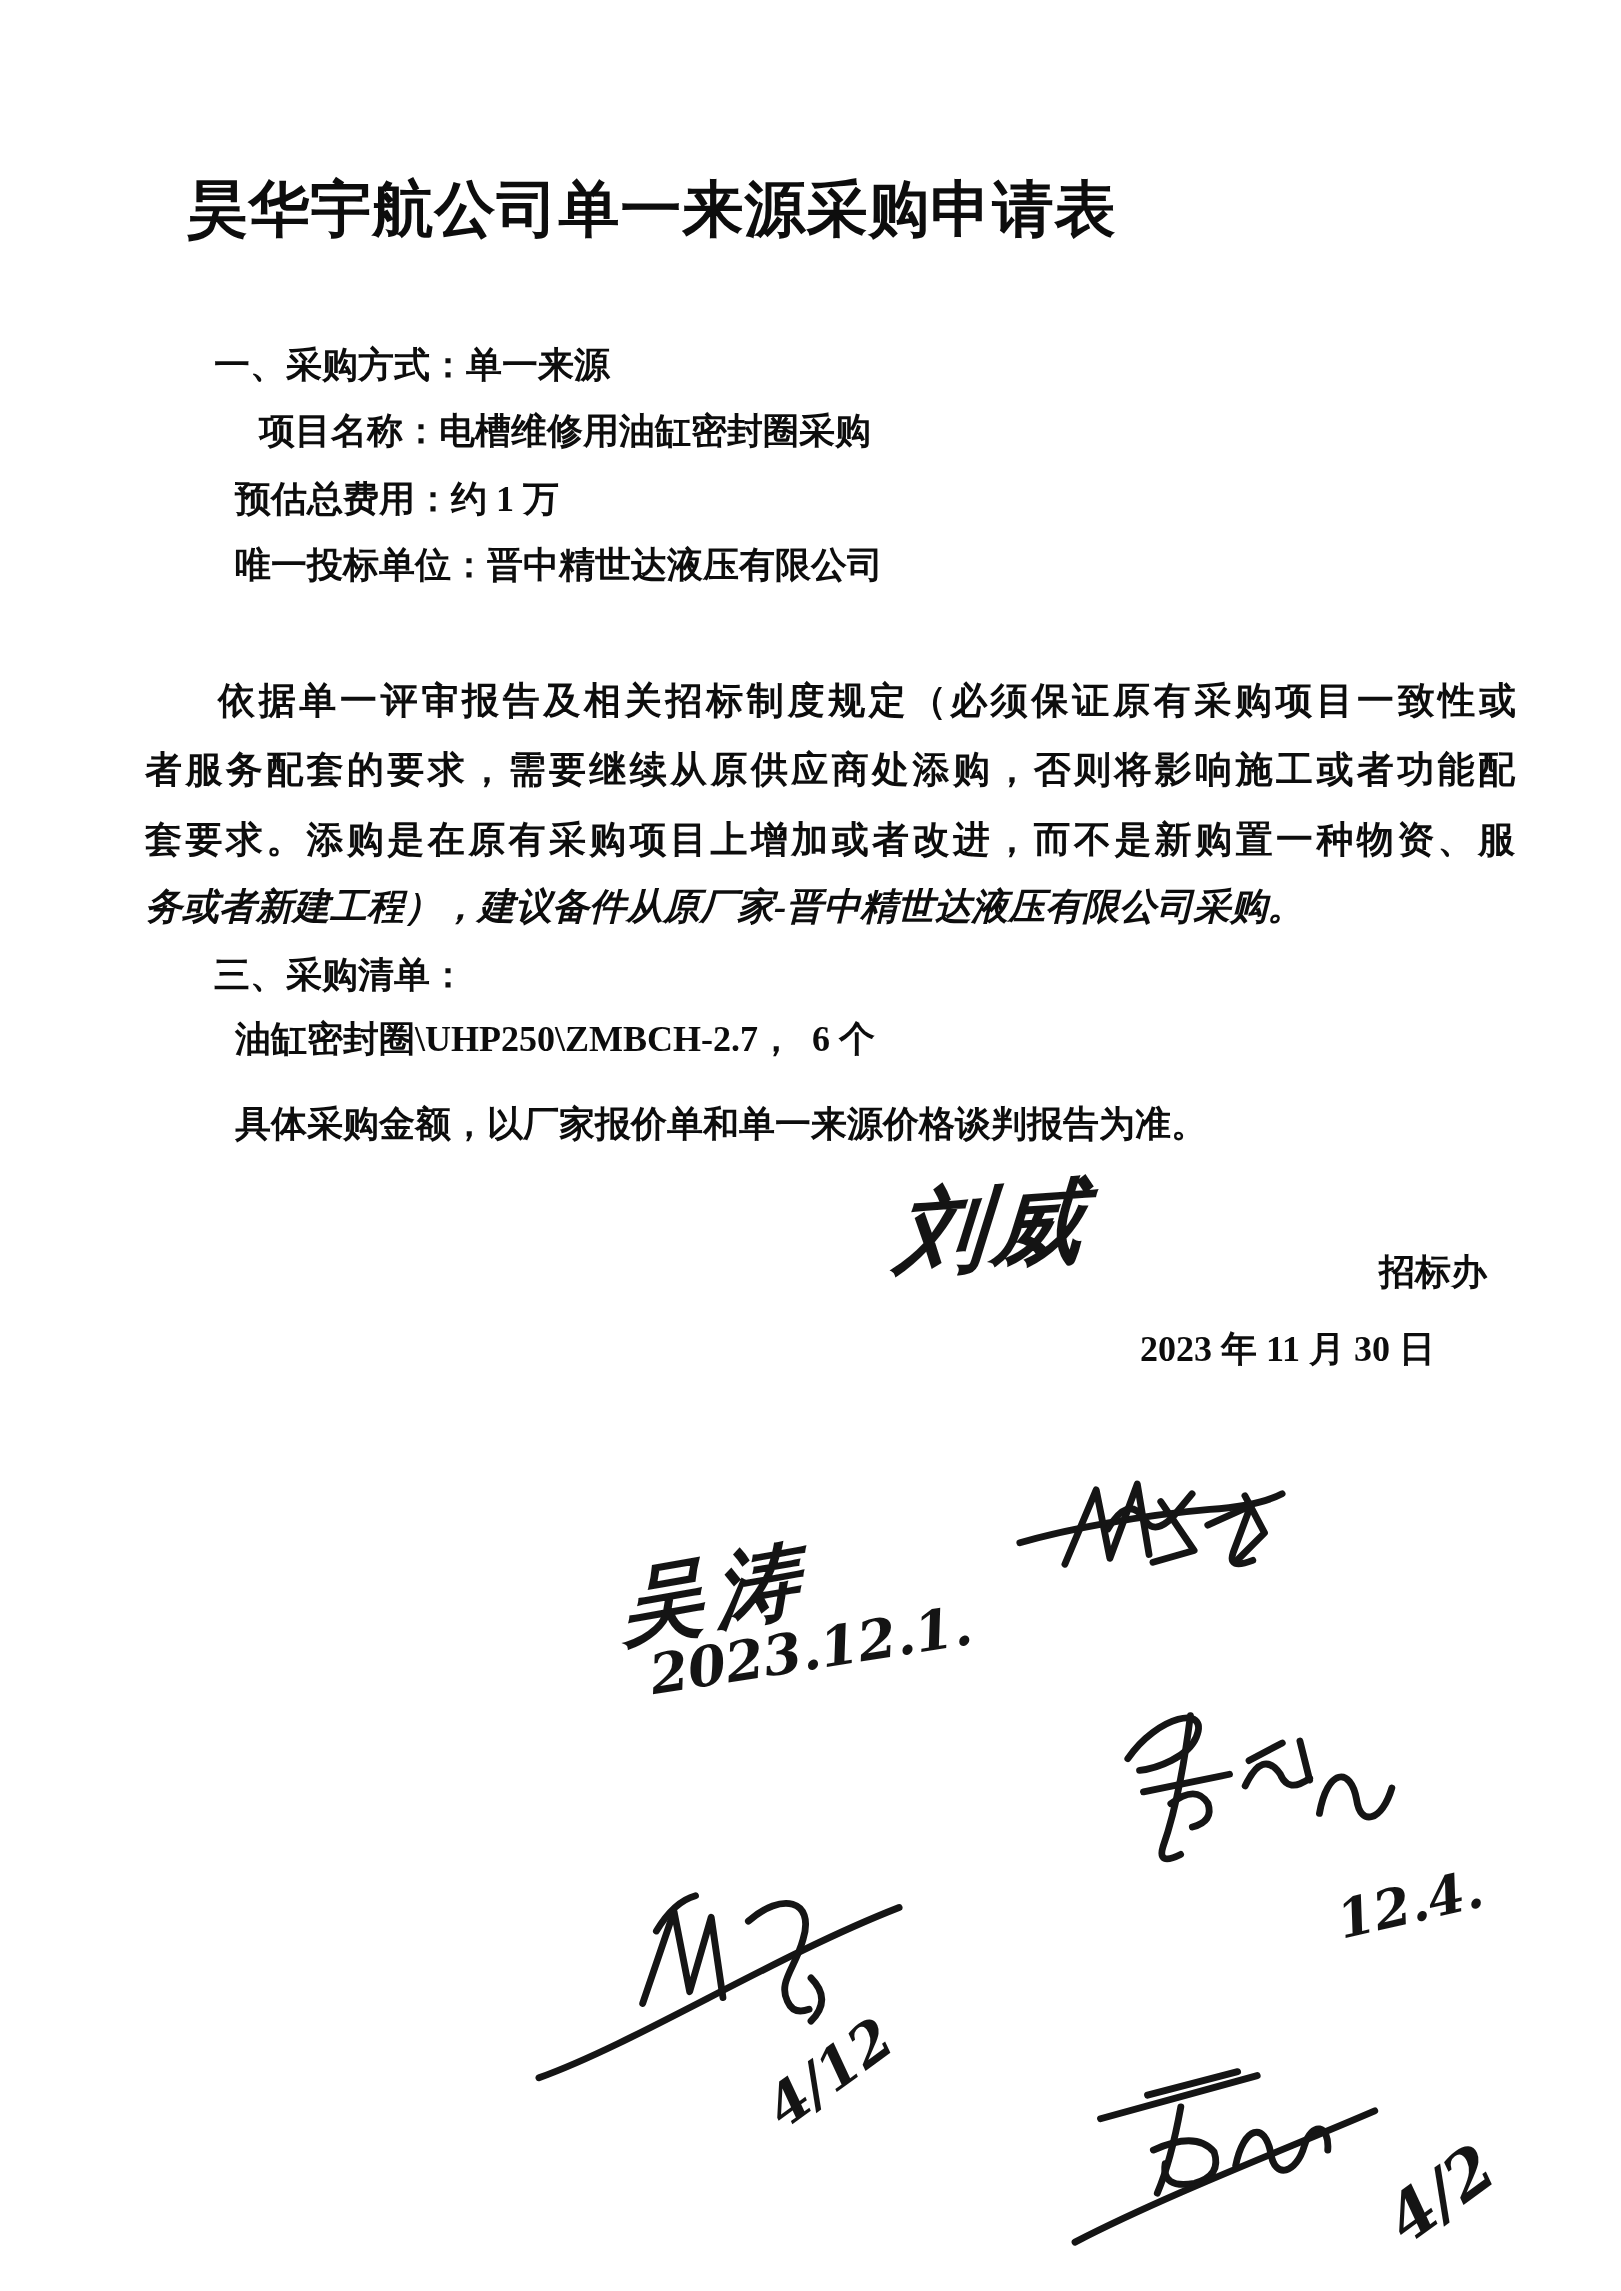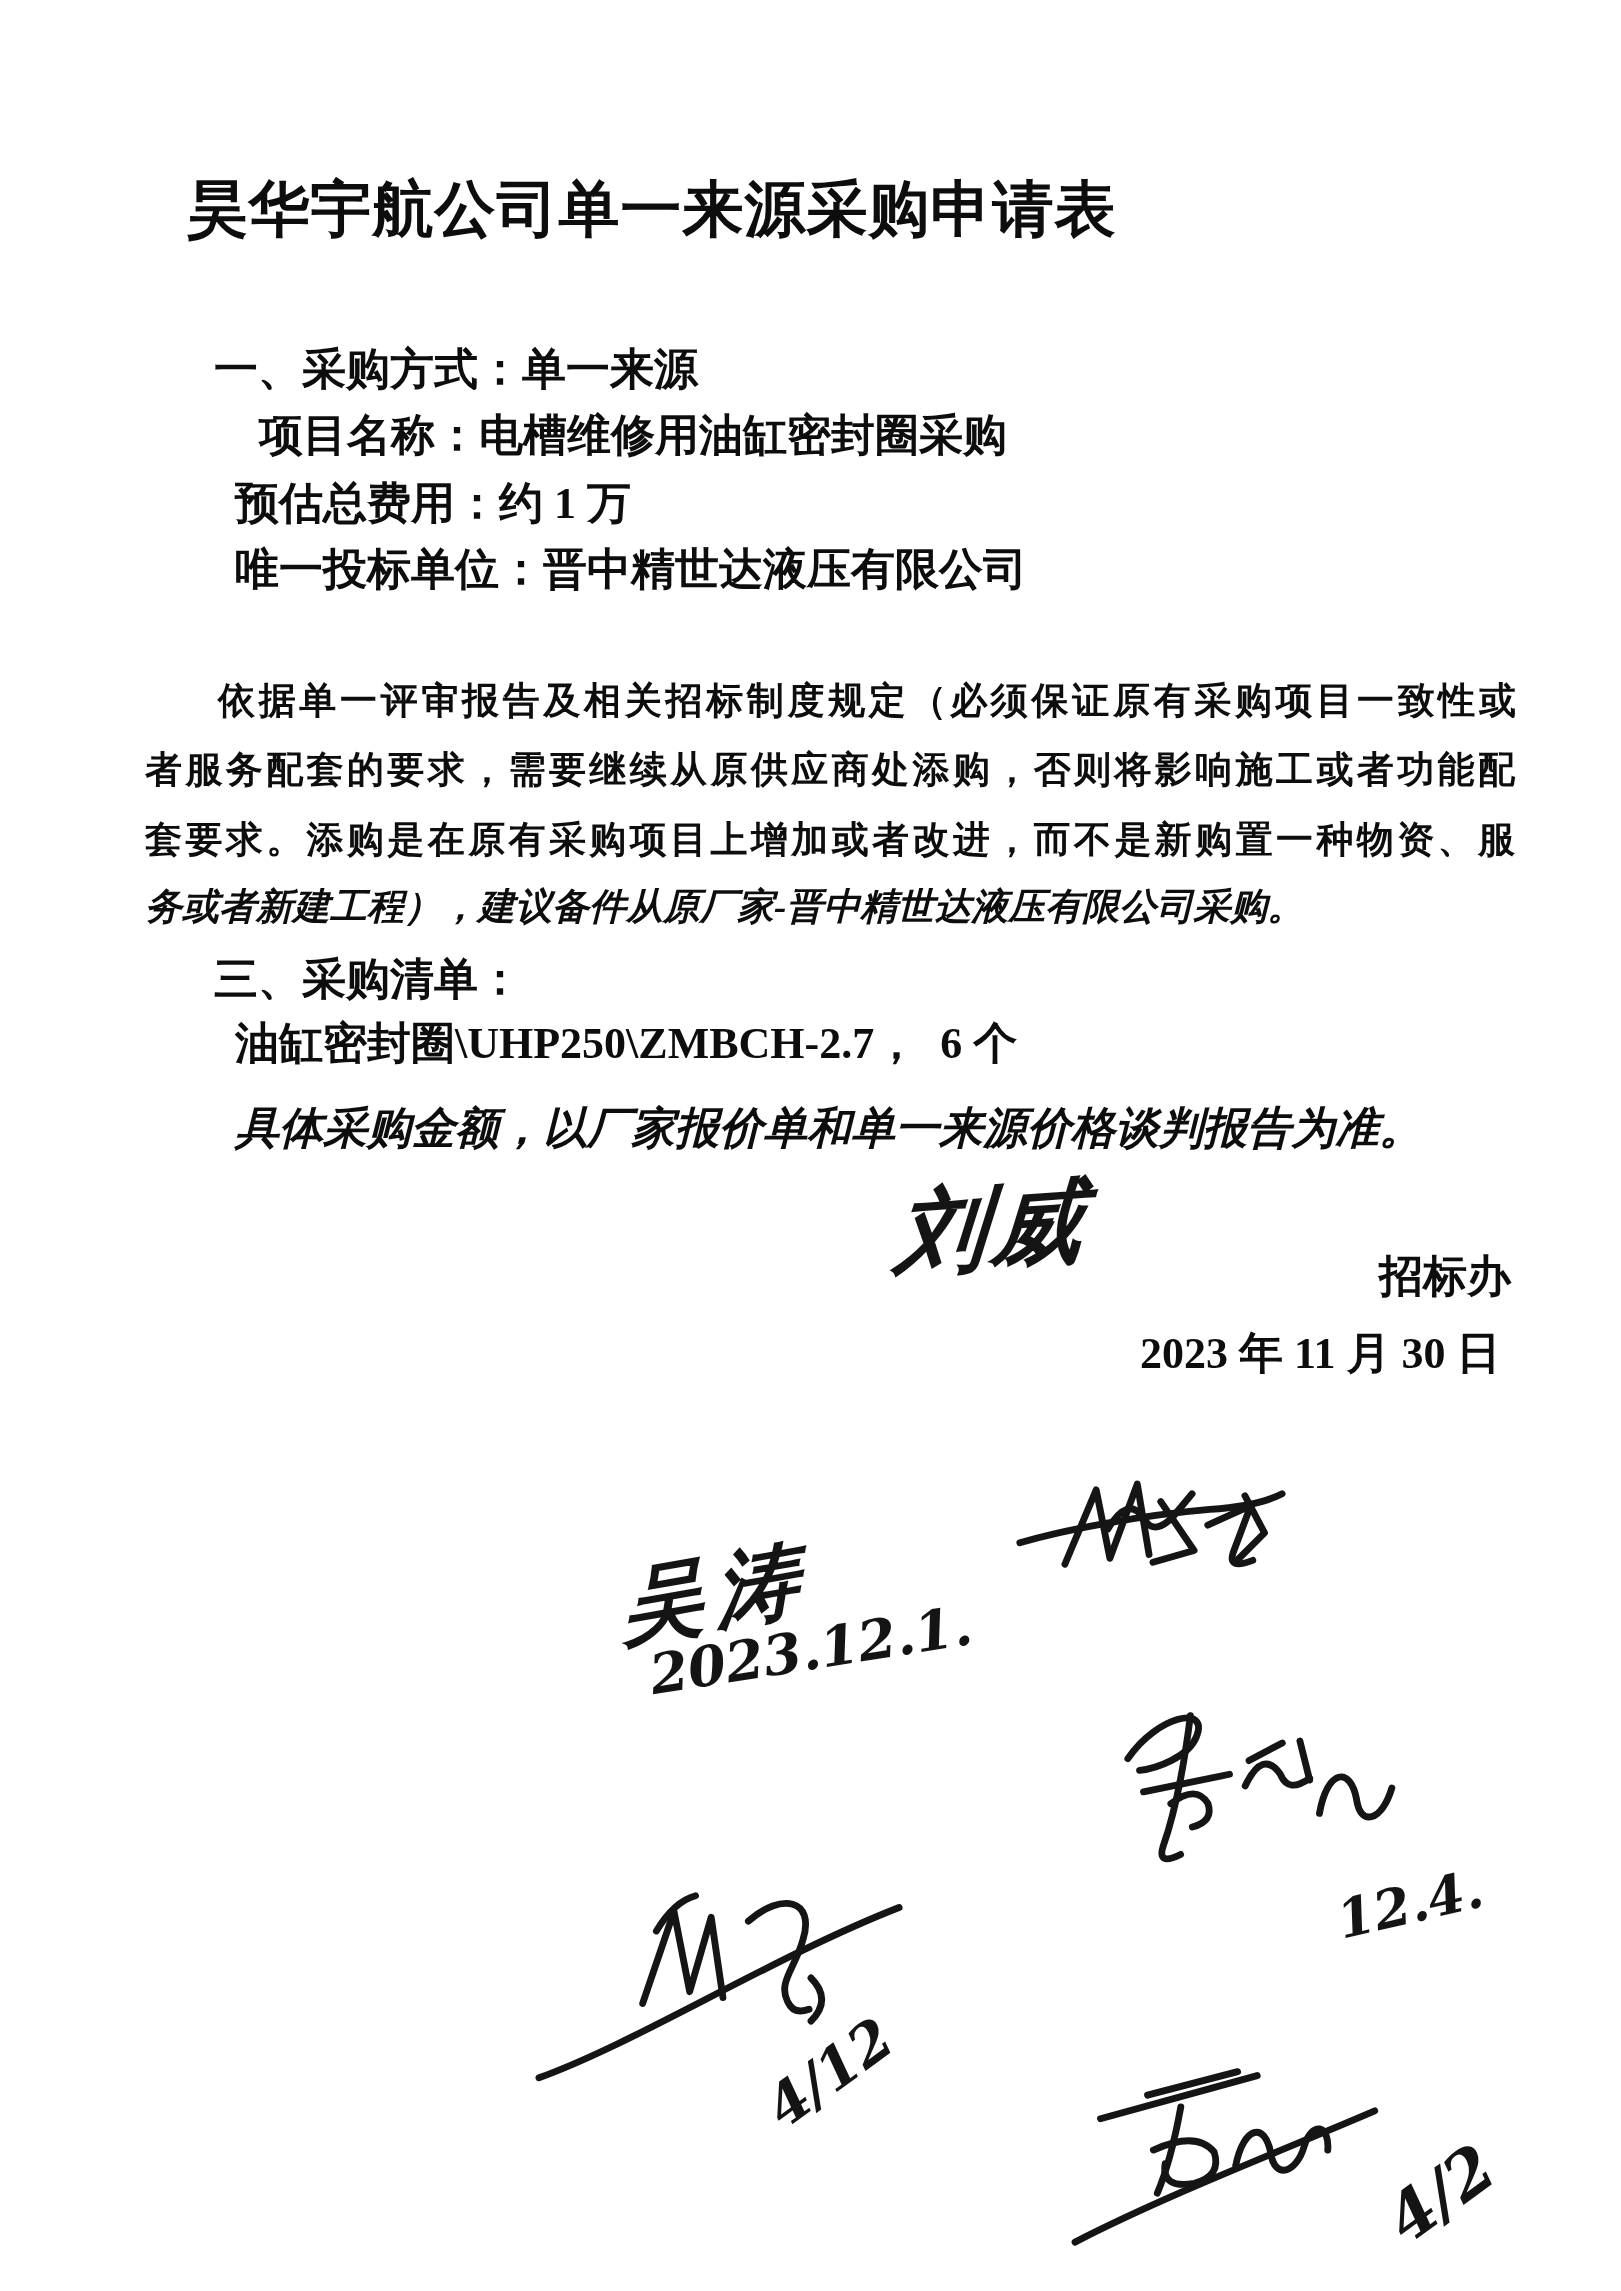--- a/index.html
+++ b/index.html
@@ -13,21 +13,21 @@
     color:#0d0d0d;
   }
   .abs{position:absolute;}
   .doc-title{
     left:0;top:169px;width:1303px;
     text-align:center;
     font-size:61px;font-weight:700;
     letter-spacing:1px;
     margin:0;
   }
-  .line{font-size:44px;line-height:1.15;white-space:nowrap;}
+  .line{font-size:36px;line-height:1.15;white-space:nowrap;}
   .bold{font-weight:700;}
   .para-line{
     left:145px;width:1370px;
     font-size:37px;line-height:1.15;font-weight:700;
     text-align:justify;text-align-last:justify;
     white-space:nowrap;
   }
   .para-last{text-align:left;text-align-last:left;font-style:italic;}
   .indent2{padding-left:73px;width:1298px;}
   .pre{white-space:pre;}
@@ -68,21 +68,21 @@
   <div class="abs line bold" style="left:235px;top:479px;">预估总费用：约 1 万</div>
   <div class="abs line bold" style="left:235px;top:545px;">唯一投标单位：晋中精世达液压有限公司</div>
 
   <div class="abs para-line indent2" style="top:680px;">依据单一评审报告及相关招标制度规定（必须保证原有采购项目一致性或</div>
   <div class="abs para-line" style="top:749px;">者服务配套的要求，需要继续从原供应商处添购，否则将影响施工或者功能配</div>
   <div class="abs para-line" style="top:819px;">套要求。添购是在原有采购项目上增加或者改进，而不是新购置一种物资、服</div>
   <div class="abs para-line para-last" style="top:886px;">务或者新建工程），建议备件从原厂家-晋中精世达液压有限公司采购。</div>
 
   <div class="abs line bold" style="left:214px;top:955px;">三、采购清单：</div>
   <div class="abs line bold pre" style="left:235px;top:1019px;">油缸密封圈\UHP250\ZMBCH-2.7，  6 个</div>
-  <div class="abs line bold" style="left:235px;top:1104px;font-style:italic;">具体采购金额，以厂家报价单和单一来源价格谈判报告为准。</div>
+  <div class="abs line bold" style="left:235px;top:1104px;">具体采购金额，以厂家报价单和单一来源价格谈判报告为准。</div>
 
   <div class="abs hand sig-liuwei" style="left:900px;top:1172px;">刘威</div>
   <div class="abs line bold" style="left:1331px;top:1252px;margin-left:48px;">招标办</div>
   <div class="abs line bold" style="left:1140px;top:1329px;">2023 年 11 月 30 日</div>
 
   <svg class="abs scribble" style="left:1014px;top:1468px;" width="274" height="123" viewBox="0 0 280 125" aria-hidden="true">
     <path d="M6,76 C55,62 130,48 200,42 C230,40 255,36 274,26"></path>
     <path d="M52,98 L84,22 L98,92 L126,16 L138,88"></path>
     <path d="M96,62 Q116,28 132,50 Q142,70 162,50 L182,26"></path>
     <path d="M150,34 L184,84 L142,96"></path>

